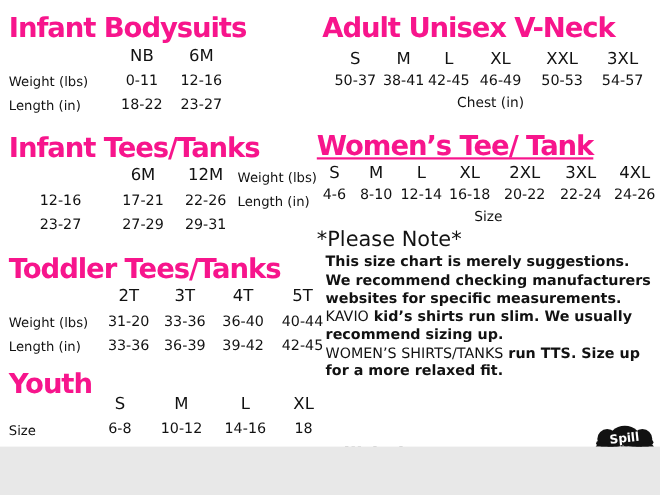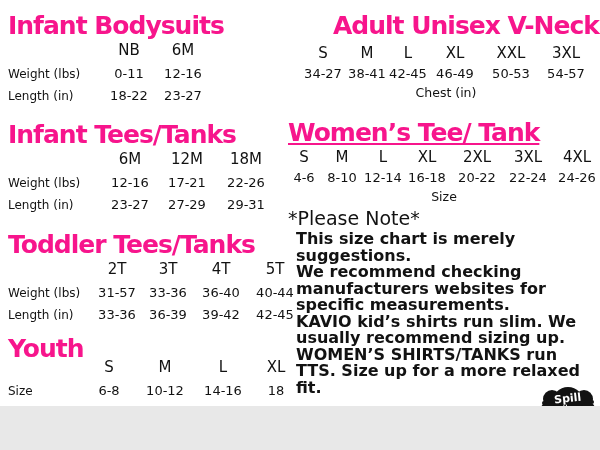--- a/index.html
+++ b/index.html
@@ -39,26 +39,26 @@
   .val  { text-align: center; font-size: 13px; }
   .ftr  { grid-column: 1 / -1; text-align: center; font-size: 12.5px; }
   .note-title {
     position: absolute;
     font-size: 19px;
     font-weight: normal;
     white-space: nowrap;
   }
   .notes {
     position: absolute;
-    font-size: 16px;
+    font-size: 13px;
     font-weight: 600;
     line-height: 16.5px;
   }
   .notes p { margin: 0; }
-  .notes b { font-weight: 700; }
+  .notes b { font-weight: 400; }
   .site-url {
     position: absolute;
     font-size: 17px;
     font-weight: bold;
     text-align: left;
     white-space: nowrap;
   }
   .logo { position: absolute; }
 </style>
 </head>
@@ -77,40 +77,39 @@
     <div class="cell lab">Length (in)</div>
     <div class="cell val">18-22</div>
     <div class="cell val">23-27</div>
   </div>
 
   <div class="sec-title" style="left:8px; top:120px;">Infant Tees/Tanks</div>
   <div class="tbl" style="left:8px; top:150px; grid-template-columns: 94px 56px 58px 60px;">
     <div class="cell"></div>
     <div class="cell hdr">6M</div>
     <div class="cell hdr">12M</div>
-    <div class="cell hdr">18M</div>
     <div class="cell lab">Weight (lbs)</div>
     <div class="cell val">12-16</div>
     <div class="cell val">17-21</div>
     <div class="cell val">22-26</div>
     <div class="cell lab">Length (in)</div>
     <div class="cell val">23-27</div>
     <div class="cell val">27-29</div>
     <div class="cell val">29-31</div>
   </div>
 
   <div class="sec-title" style="left:8px; top:230px;">Toddler Tees/Tanks</div>
   <div class="tbl" style="left:8px; top:260px; grid-template-columns: 84px 50px 52px 54px 54px;">
     <div class="cell"></div>
     <div class="cell hdr">2T</div>
     <div class="cell hdr">3T</div>
     <div class="cell hdr">4T</div>
     <div class="cell hdr">5T</div>
     <div class="cell lab">Weight (lbs)</div>
-    <div class="cell val">31-57</div>
+    <div class="cell val">31-20</div>
     <div class="cell val">33-36</div>
     <div class="cell val">36-40</div>
     <div class="cell val">40-44</div>
     <div class="cell lab">Length (in)</div>
     <div class="cell val">33-36</div>
     <div class="cell val">36-39</div>
     <div class="cell val">39-42</div>
     <div class="cell val">42-45</div>
   </div>
 
@@ -126,29 +125,29 @@
     <div class="cell val">10-12</div>
     <div class="cell val">14-16</div>
     <div class="cell val">18</div>
     <div class="cell lab">Height (in)</div>
     <div class="cell val">45-54</div>
     <div class="cell val">55-59</div>
     <div class="cell val">60-62</div>
     <div class="cell val">63-64</div>
   </div>
 
-  <div class="sec-title" style="left:293px; top:11px;margin-left:40px;">Adult Unisex V-Neck</div>
+  <div class="sec-title" style="left:293px; top:11px;">Adult Unisex V-Neck</div>
   <div class="tbl" style="left:300px; top:44px; grid-template-columns: 46px 42px 40px 54px 58px 52px; row-gap:4px;">
     <div class="cell hdr">S</div>
     <div class="cell hdr">M</div>
     <div class="cell hdr">L</div>
     <div class="cell hdr">XL</div>
     <div class="cell hdr">XXL</div>
     <div class="cell hdr">3XL</div>
-    <div class="cell val">34-27</div>
+    <div class="cell val">50-37</div>
     <div class="cell val">38-41</div>
     <div class="cell val">42-45</div>
     <div class="cell val">46-49</div>
     <div class="cell val">50-53</div>
     <div class="cell val">54-57</div>
     <div class="cell ftr">Chest (in)</div>
   </div>
 
   <div class="sec-title" style="left:288px; top:118px;text-decoration:underline;">Women’s Tee/ Tank</div>
   <div class="tbl" style="left:287px; top:148px; grid-template-columns: 34px 42px 40px 48px 52px 50px 48px; row-gap:4px;">

